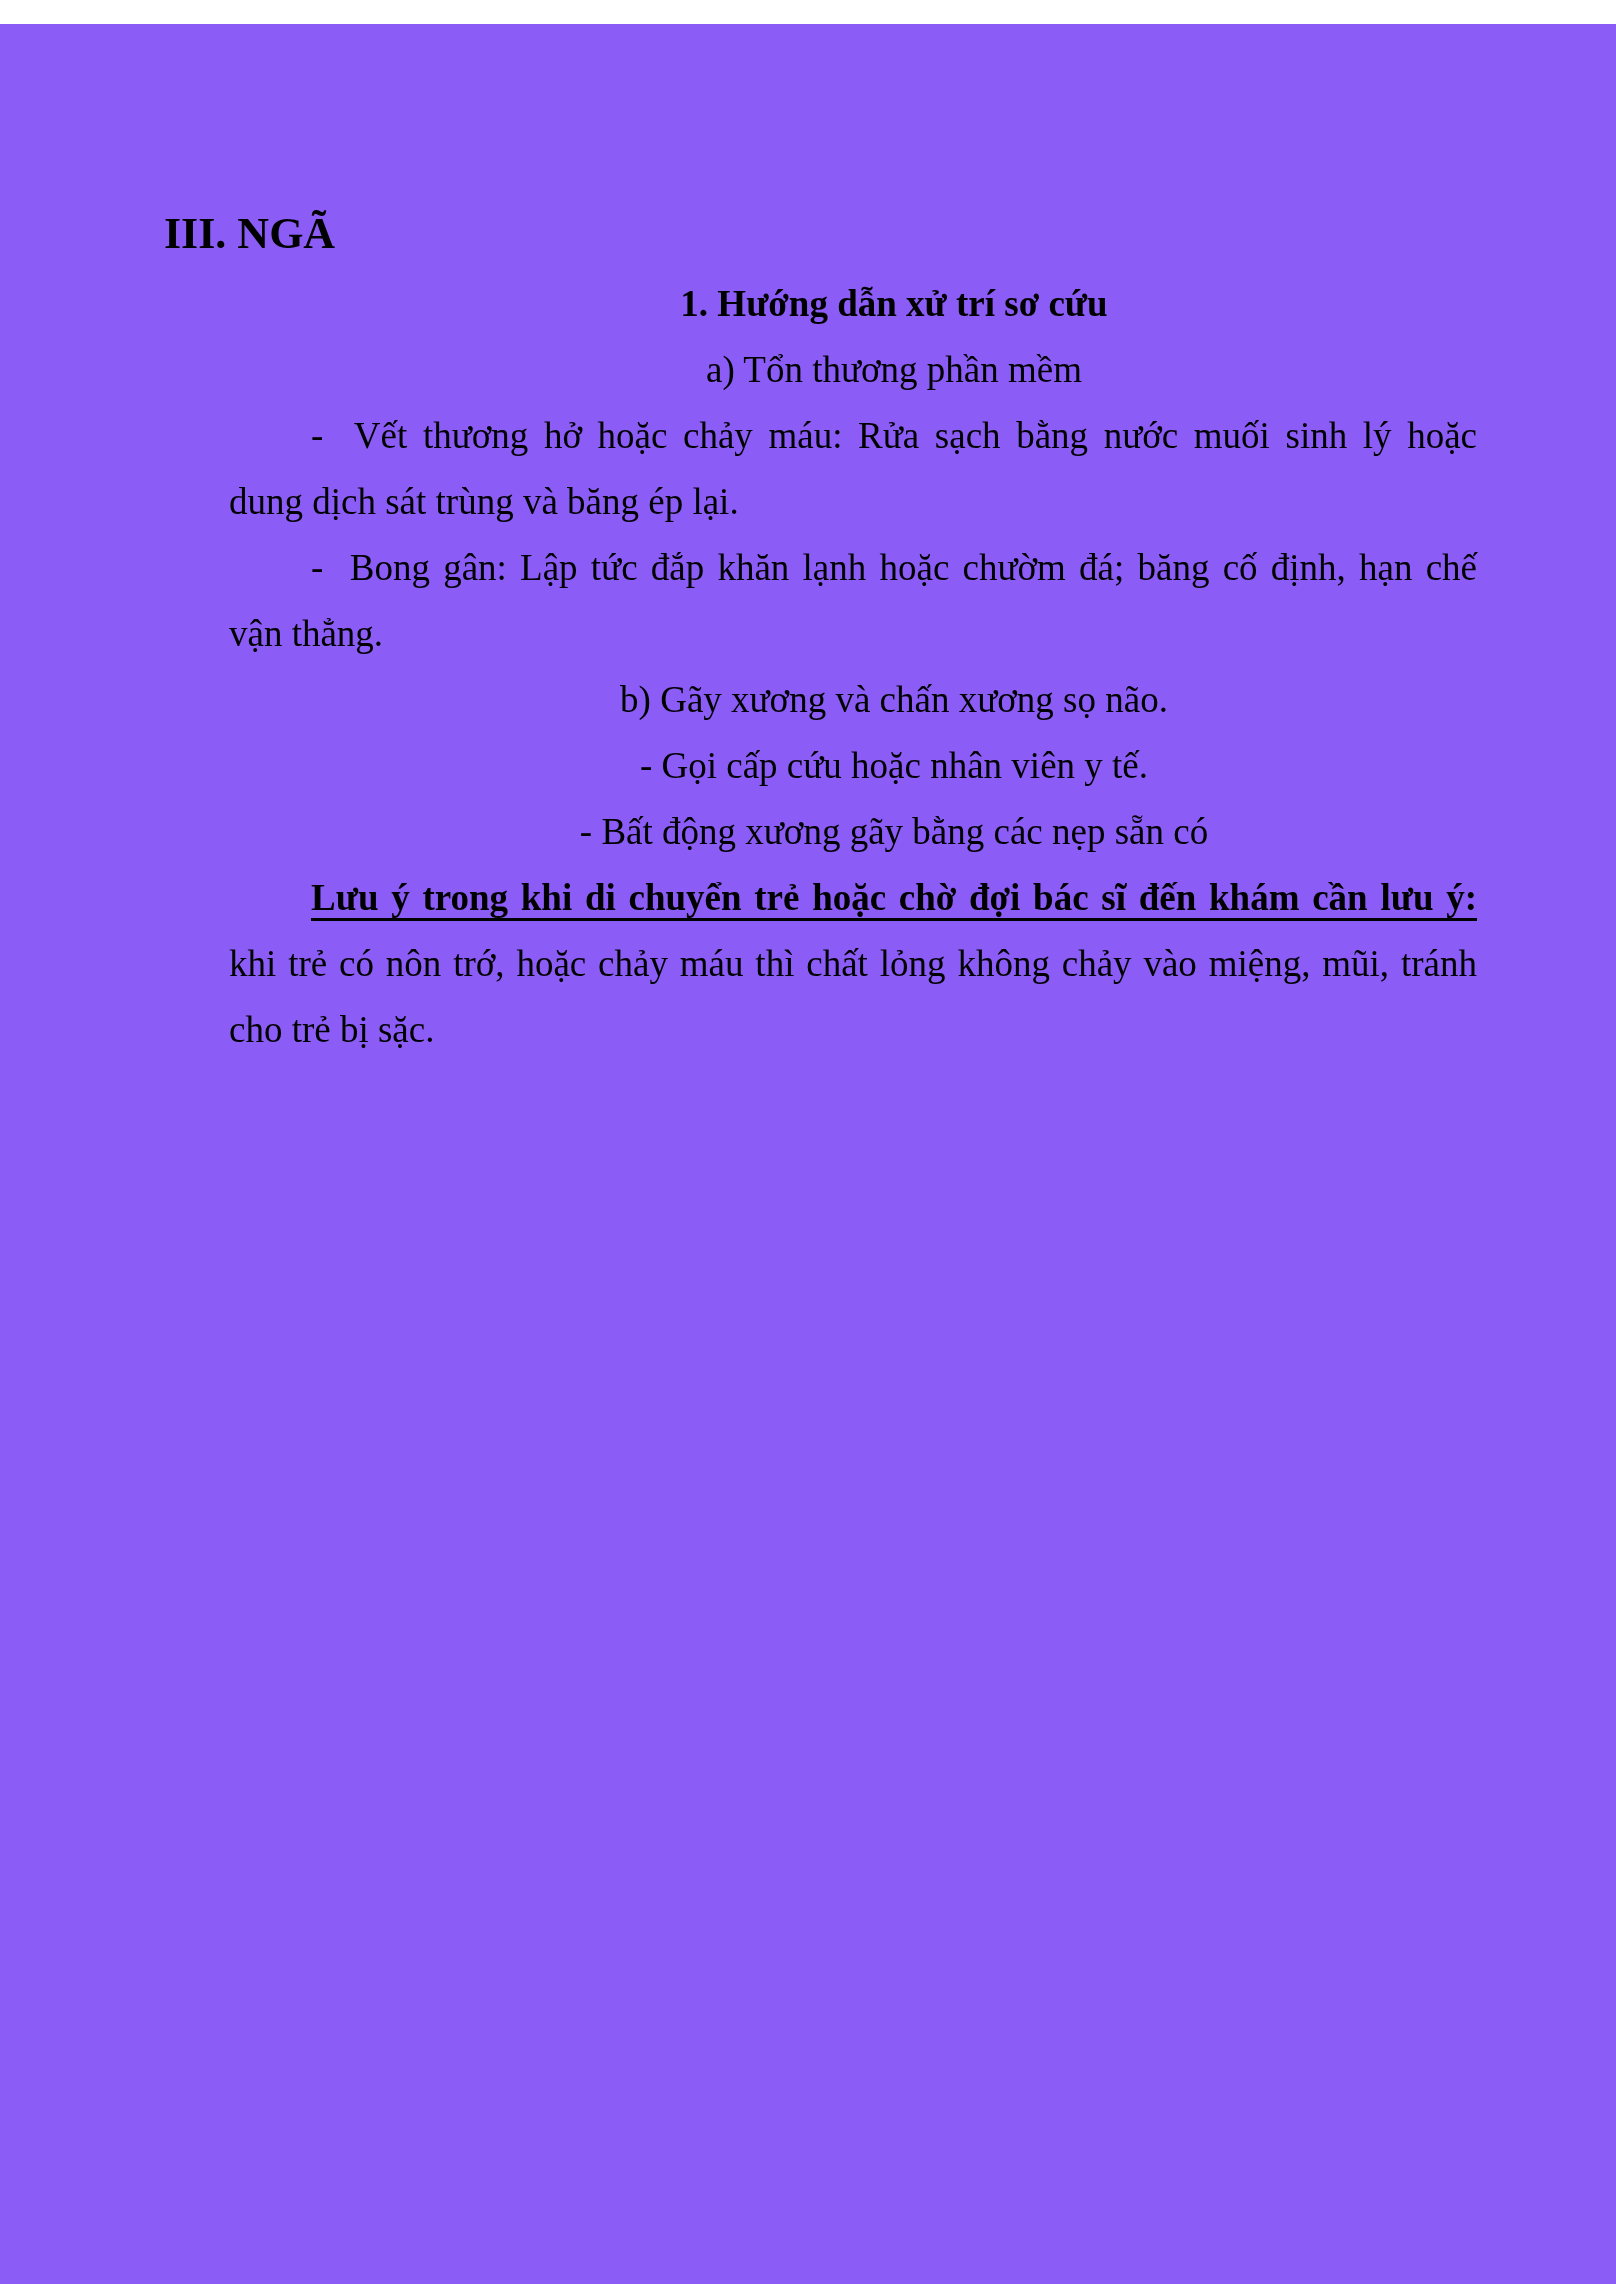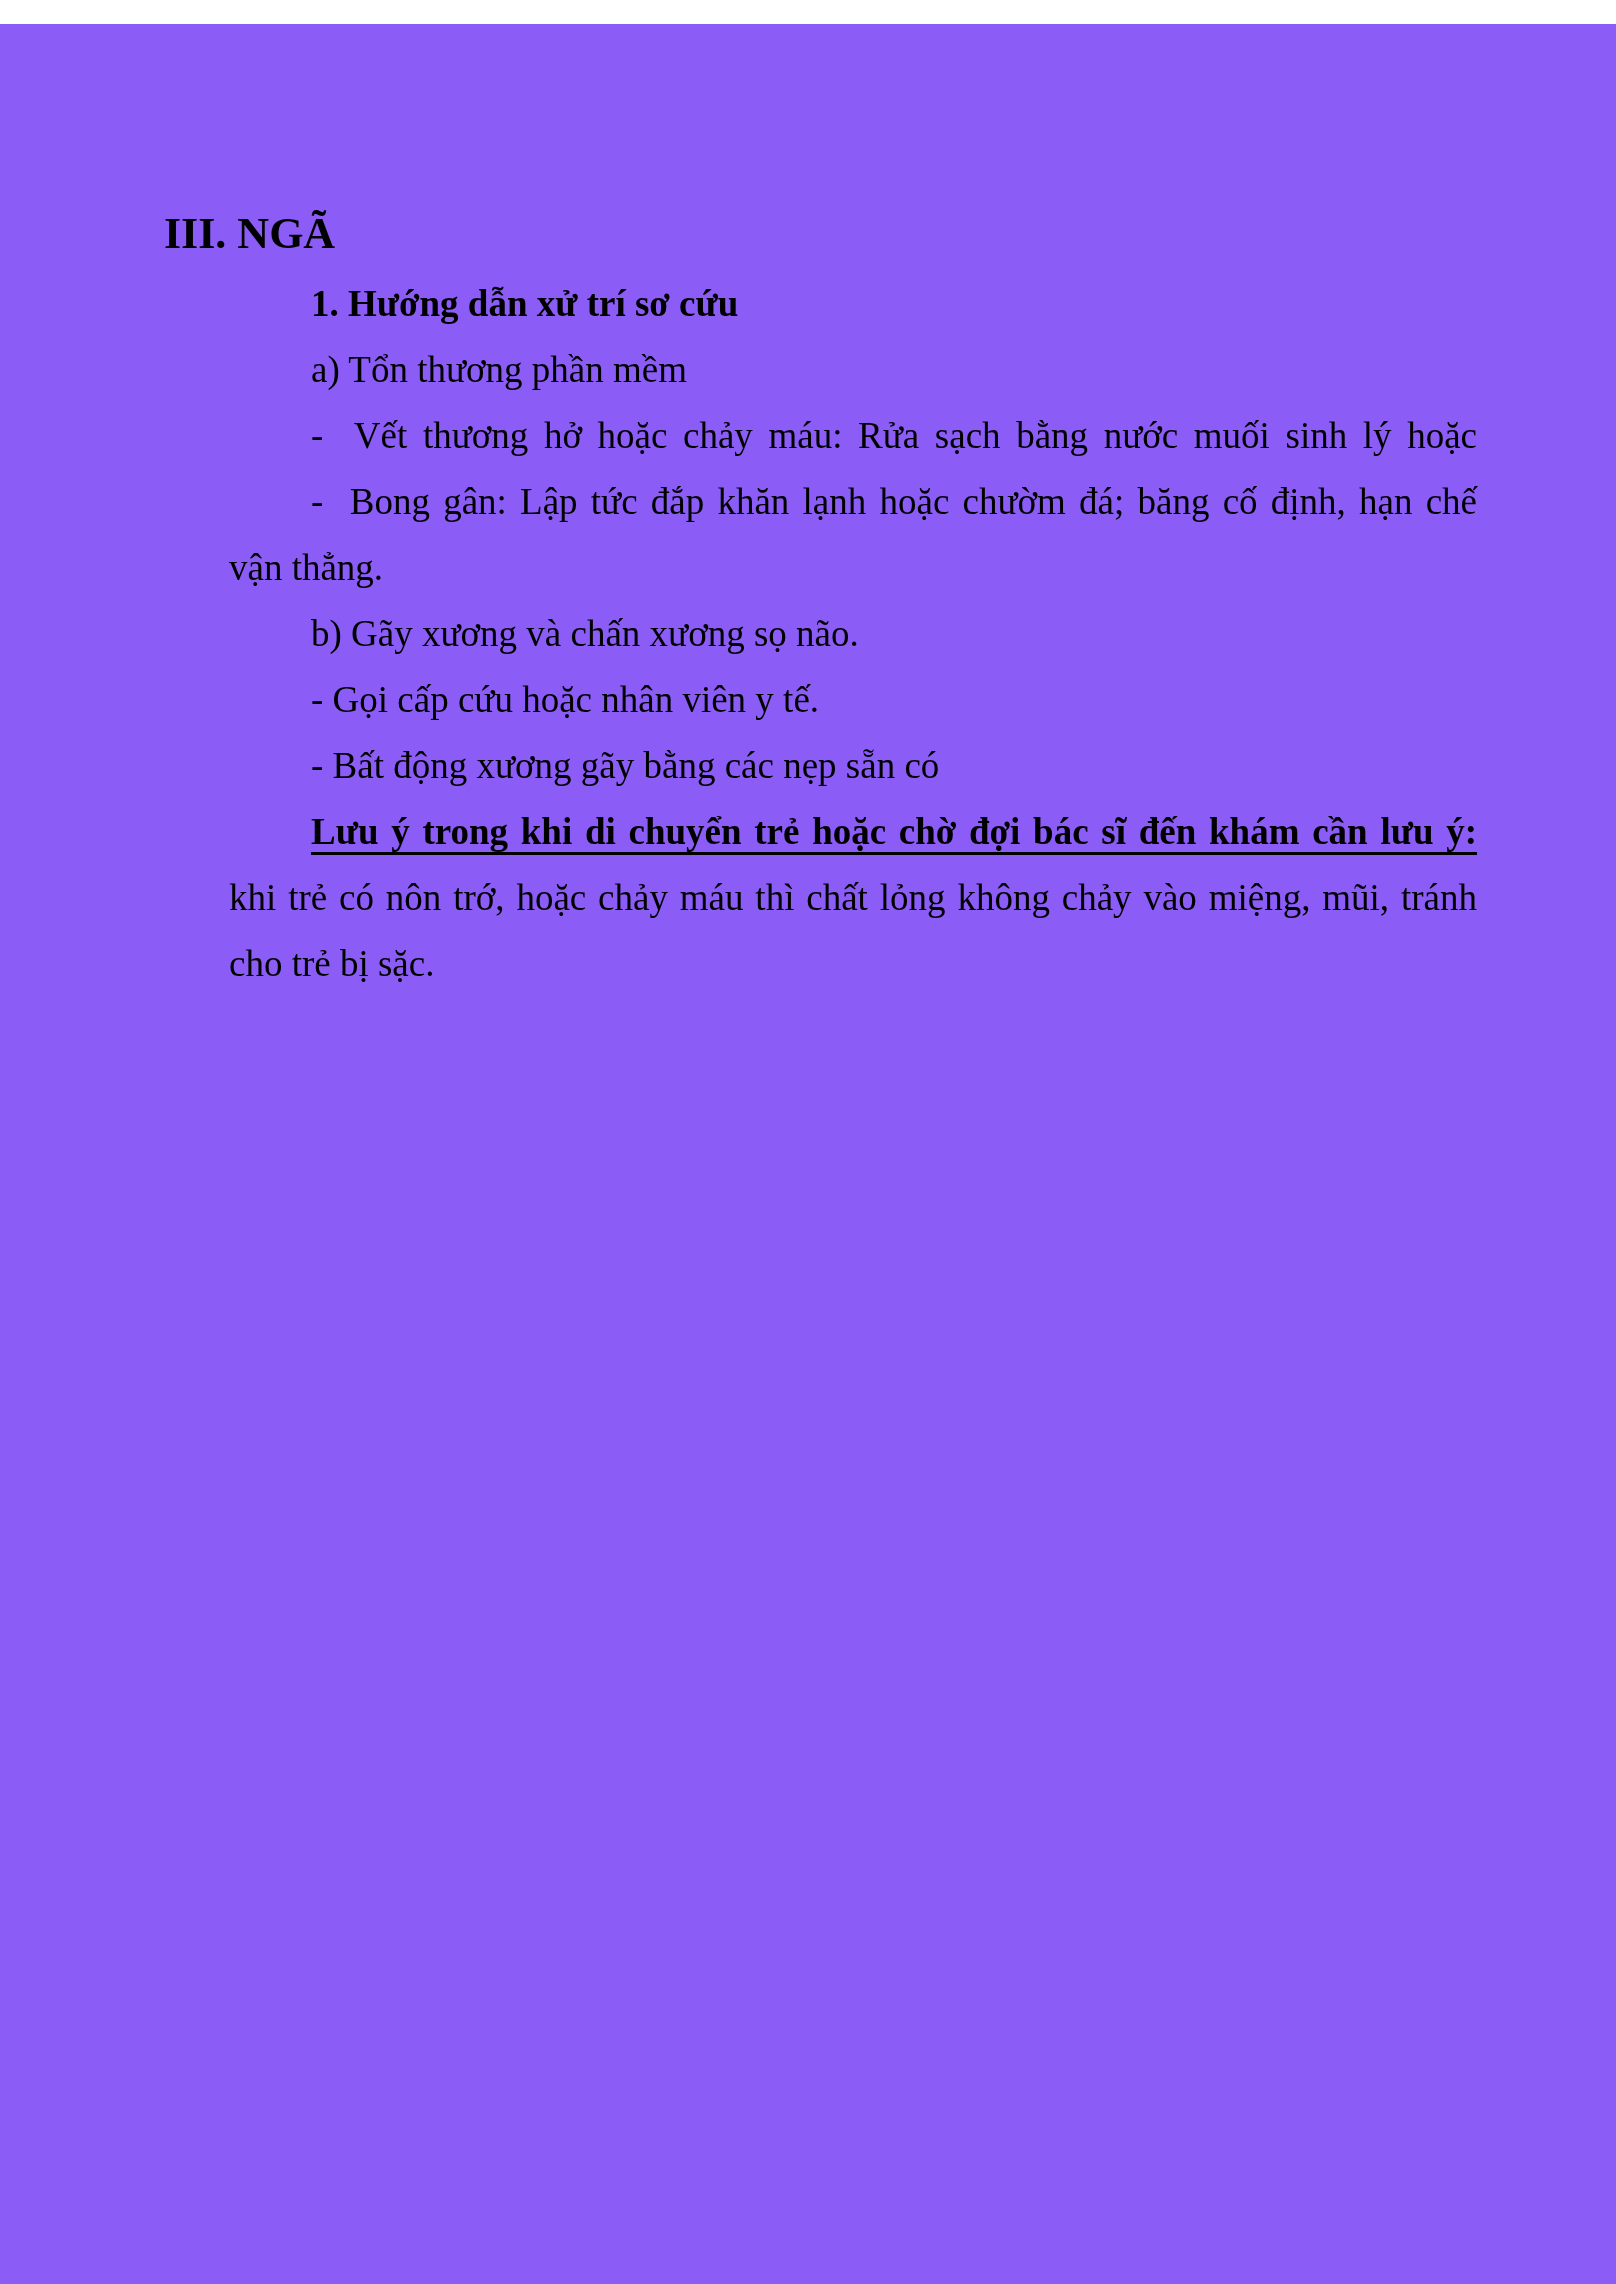--- a/index.html
+++ b/index.html
@@ -25,21 +25,21 @@
     font-size: 37px;
     line-height: 66px;
   }
   .para { margin: 0; }
   .line { white-space: nowrap; }
   .line.justify {
     white-space: normal;
     text-align: justify;
     text-align-last: justify;
   }
-  .line.first { padding-left: 82px; }
+  .line.first { padding-left: 82px; text-align: center; }
   .line.bold { font-weight: bold; }
   .line.heading {
     font-weight: bold;
     font-size: 44px;
     margin-left: -65px;
     margin-bottom: 3.9px;
   }
   .line.note { font-weight: bold; }
   .underline {
     border-bottom: 3.3px solid #000000;
@@ -59,20 +59,21 @@
       <div class="line first bold">1. Hướng dẫn xử trí sơ cứu</div>
     </div>
 
     <div class="para">
       <div class="line first">a) Tổn thương phần mềm</div>
     </div>
 
 
     <div class="para">
       <div class="line first justify">-&nbsp; Vết thương hở hoặc chảy máu: Rửa sạch bằng nước muối sinh lý hoặc</div>
+      <div class="line">dung dịch sát trùng và băng ép lại.</div>
     </div>
 
     <div class="para">
       <div class="line first justify">-&nbsp; Bong gân: Lập tức đắp khăn lạnh hoặc chườm đá; băng cố định, hạn chế</div>
       <div class="line">vận thẳng.</div>
     </div>
 
     <div class="para">
       <div class="line first">b) Gãy xương và chấn xương sọ não.</div>
     </div>

